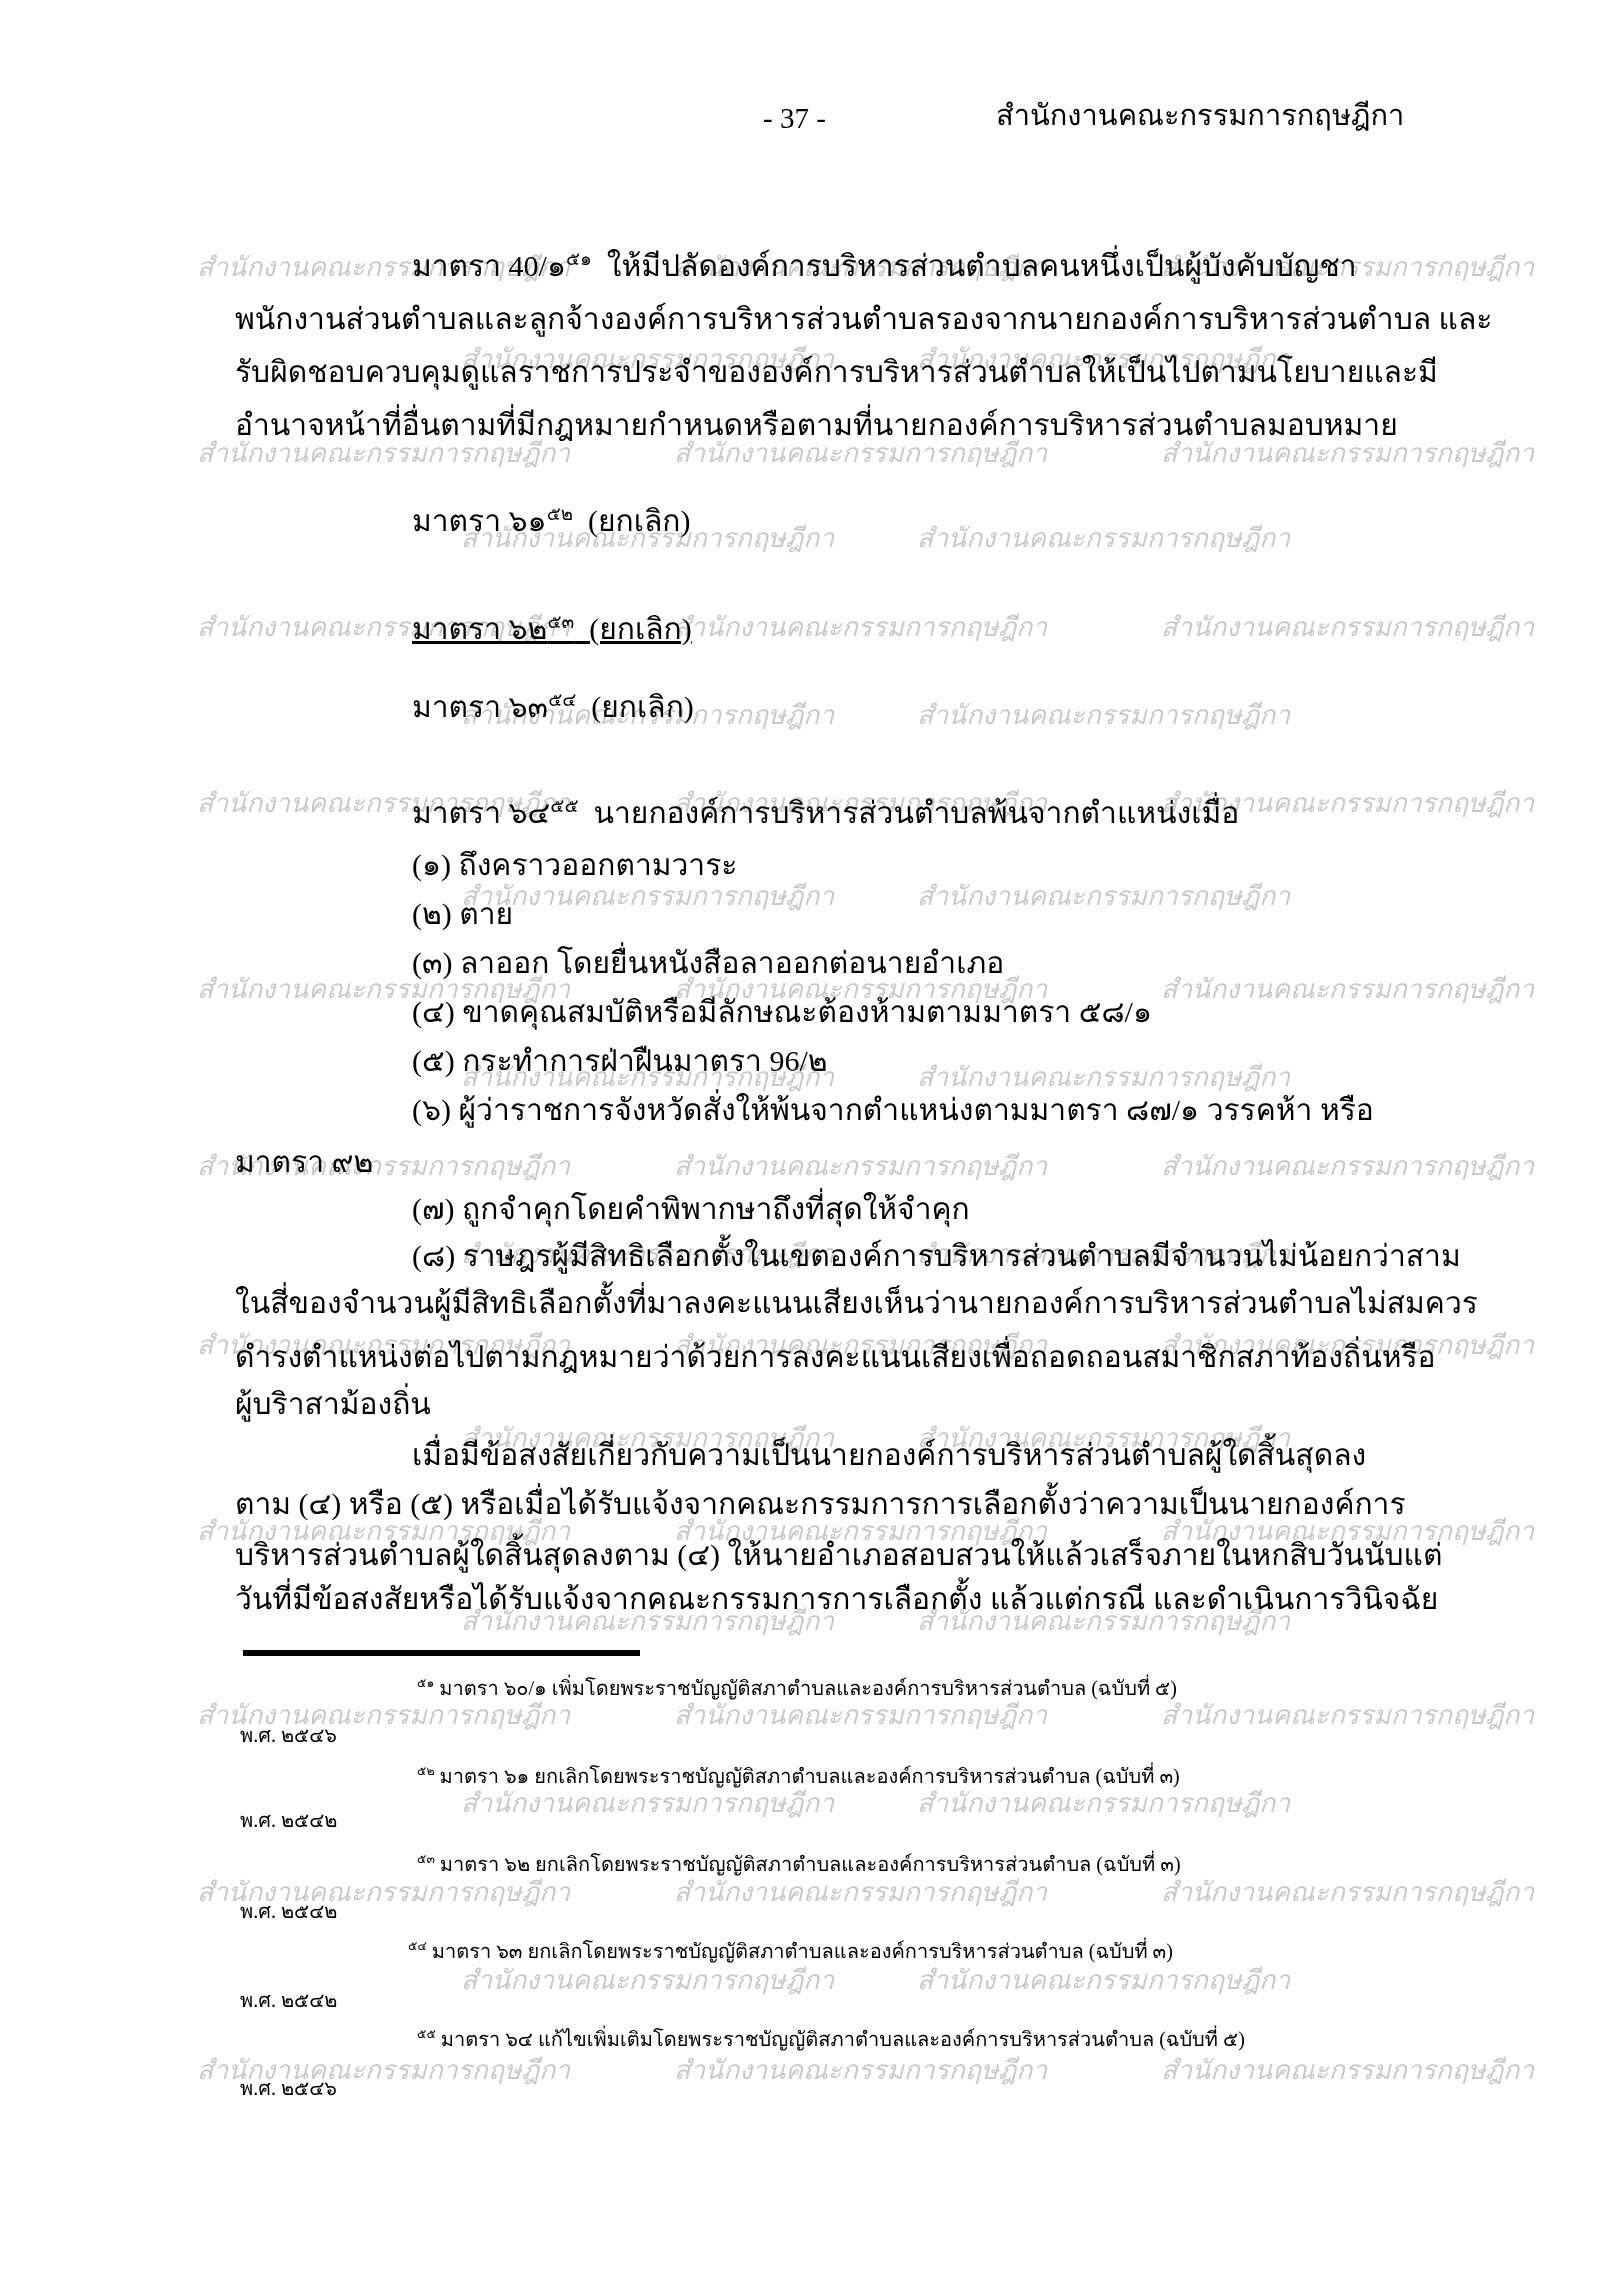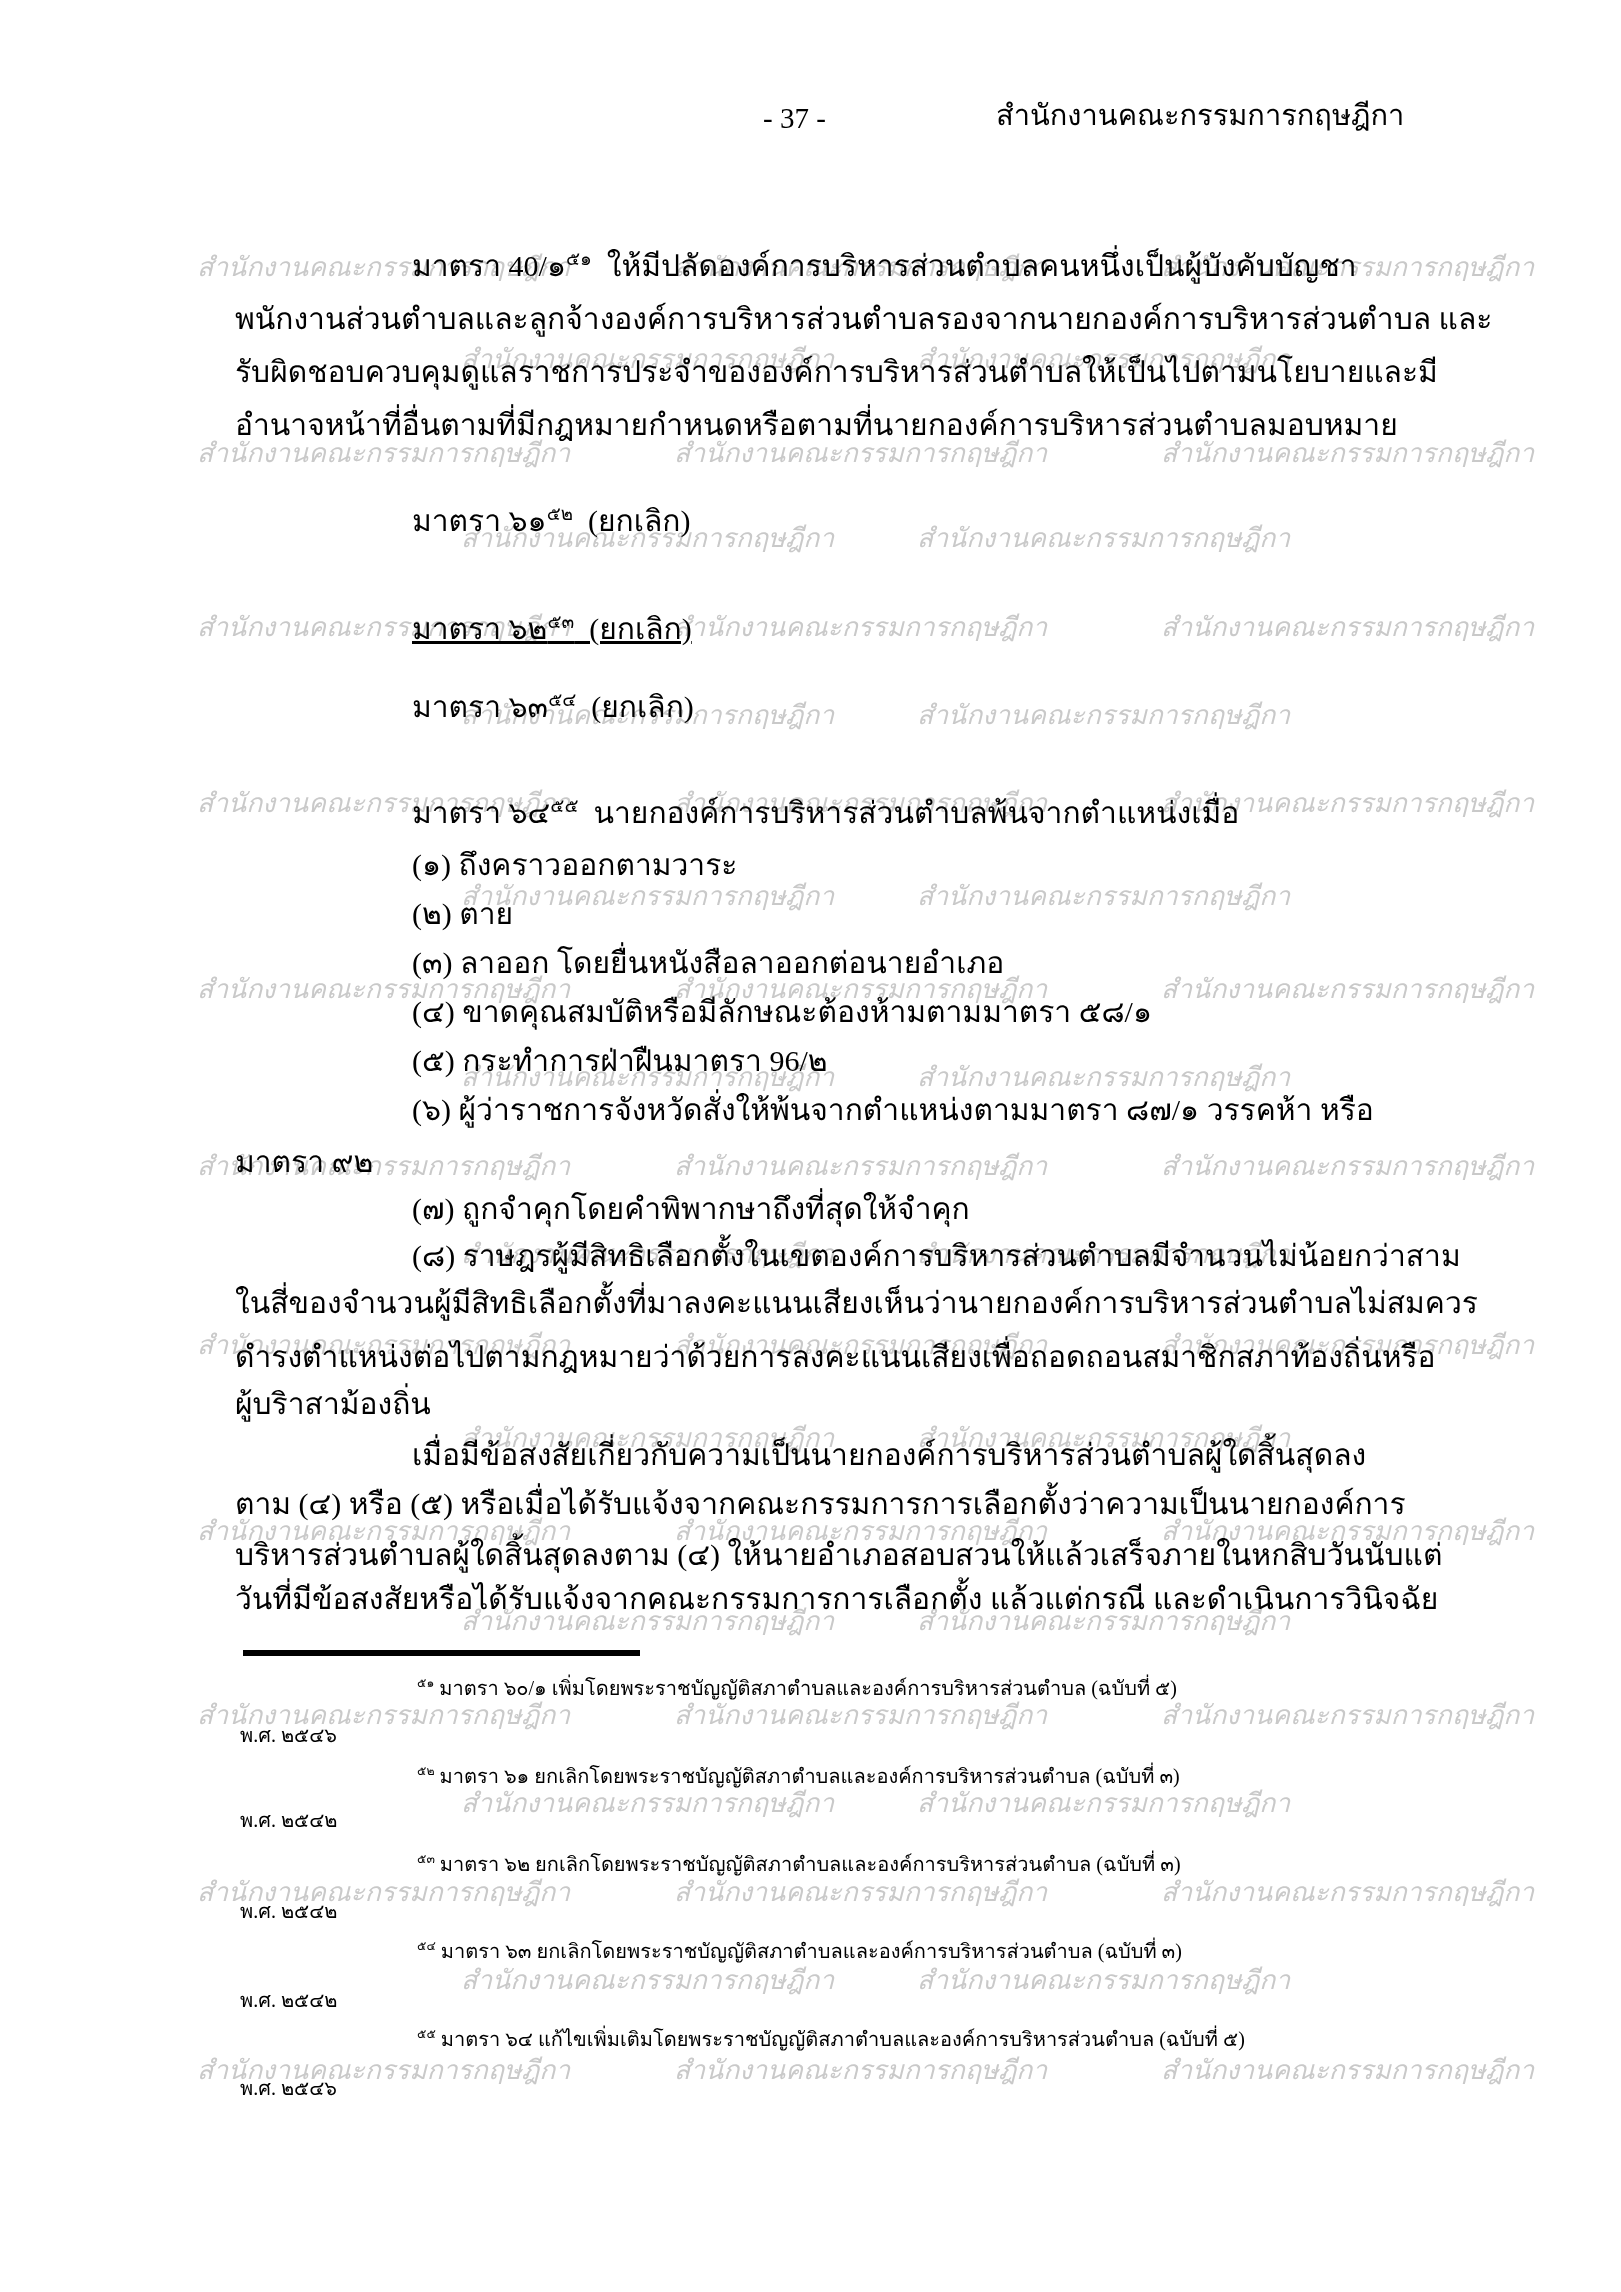--- a/index.html
+++ b/index.html
@@ -120,19 +120,19 @@
     </div>
 
   <div class="fnsep" id="footnote-separator" style="left: 243px; top: 1650px; width: 397px; height: 5.9px;"></div>
   <div id="footnote-layer">
       <div class="abs fnline" style="left: 417px; top: 1676px;"><span class="sup">๕๑</span><span> มาตรา ๖๐/๑ เพิ่มโดยพระราชบัญญัติสภาตำบลและองค์การบริหารส่วนตำบล (ฉบับที่ ๕)</span></div>
       <div class="abs fnline" style="left: 240px; top: 1723px;"><span>พ.ศ. ๒๕๔๖</span></div>
       <div class="abs fnline" style="left: 417px; top: 1764px;"><span class="sup">๕๒</span><span> มาตรา ๖๑ ยกเลิกโดยพระราชบัญญัติสภาตำบลและองค์การบริหารส่วนตำบล (ฉบับที่ ๓)</span></div>
       <div class="abs fnline" style="left: 240px; top: 1808px;"><span>พ.ศ. ๒๕๔๒</span></div>
       <div class="abs fnline" style="left: 417px; top: 1852px;"><span class="sup">๕๓</span><span> มาตรา ๖๒ ยกเลิกโดยพระราชบัญญัติสภาตำบลและองค์การบริหารส่วนตำบล (ฉบับที่ ๓)</span></div>
       <div class="abs fnline" style="left: 240px; top: 1899px;"><span>พ.ศ. ๒๕๔๒</span></div>
-      <div class="abs fnline" style="left: 417px; top: 1939px;"><span class="sup">๕๔</span><span> มาตรา ๖๓ ยกเลิกโดยพระราชบัญญัติสภาตำบลและองค์การบริหารส่วนตำบล (ฉบับที่ ๓)</span></div>
+      <div class="abs fnline" style="left: 408px; top: 1939px;"><span class="sup">๕๔</span><span> มาตรา ๖๓ ยกเลิกโดยพระราชบัญญัติสภาตำบลและองค์การบริหารส่วนตำบล (ฉบับที่ ๓)</span></div>
       <div class="abs fnline" style="left: 240px; top: 1988px;"><span>พ.ศ. ๒๕๔๒</span></div>
       <div class="abs fnline" style="left: 417px; top: 2027px;"><span class="sup">๕๕</span><span> มาตรา ๖๔ แก้ไขเพิ่มเติมโดยพระราชบัญญัติสภาตำบลและองค์การบริหารส่วนตำบล (ฉบับที่ ๕)</span></div>
       <div class="abs fnline" style="left: 240px; top: 2076px;"><span>พ.ศ. ๒๕๔๖</span></div>
     </div>
 </div>
 
 
 </body></html>

